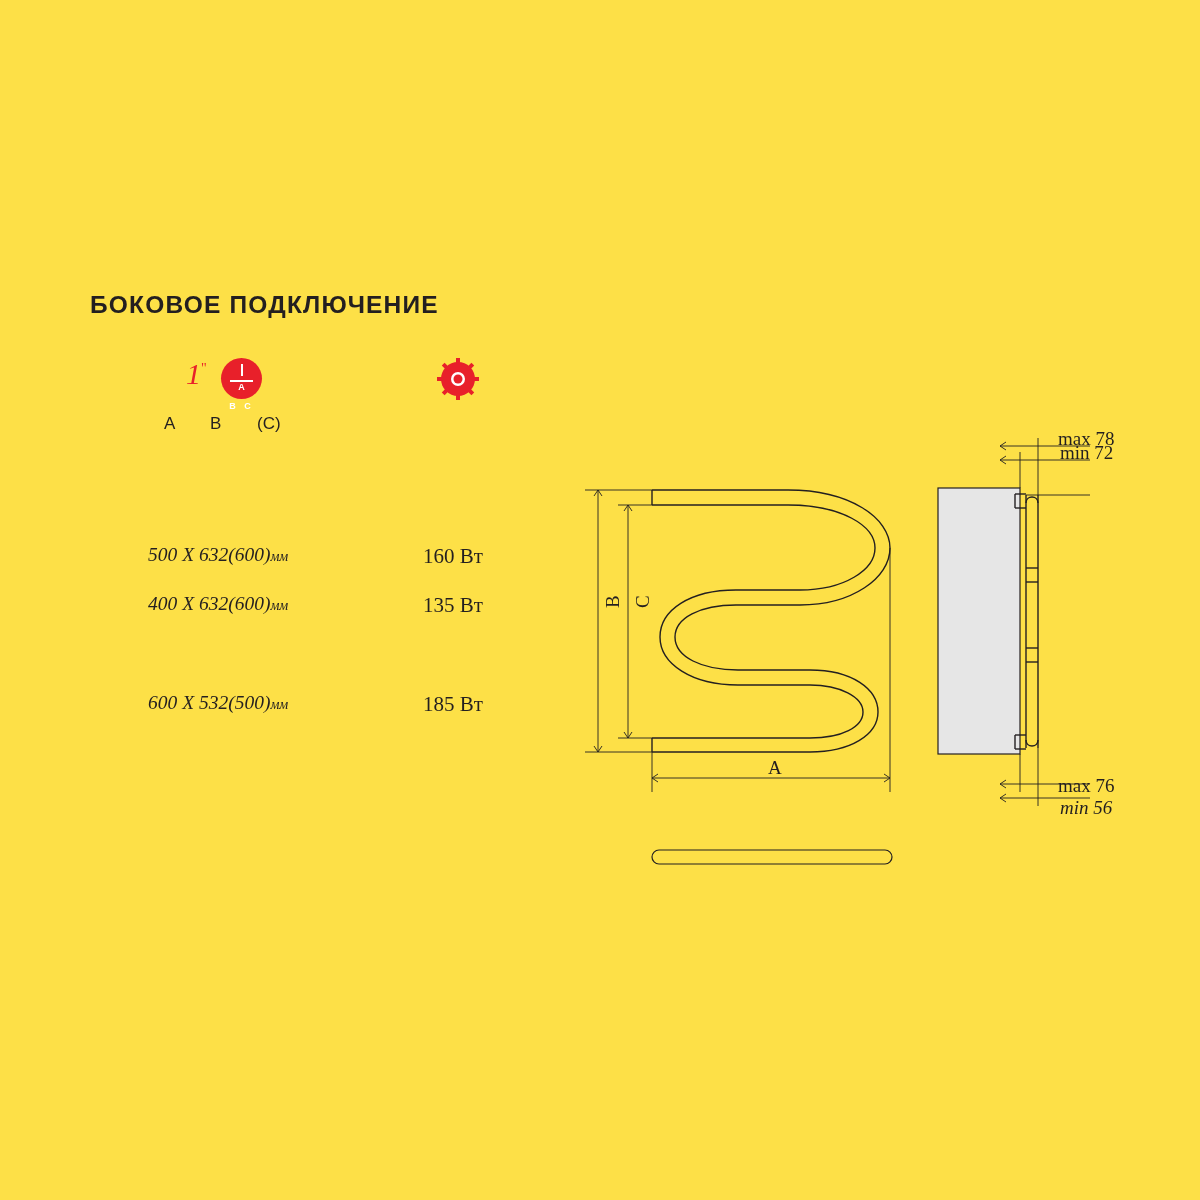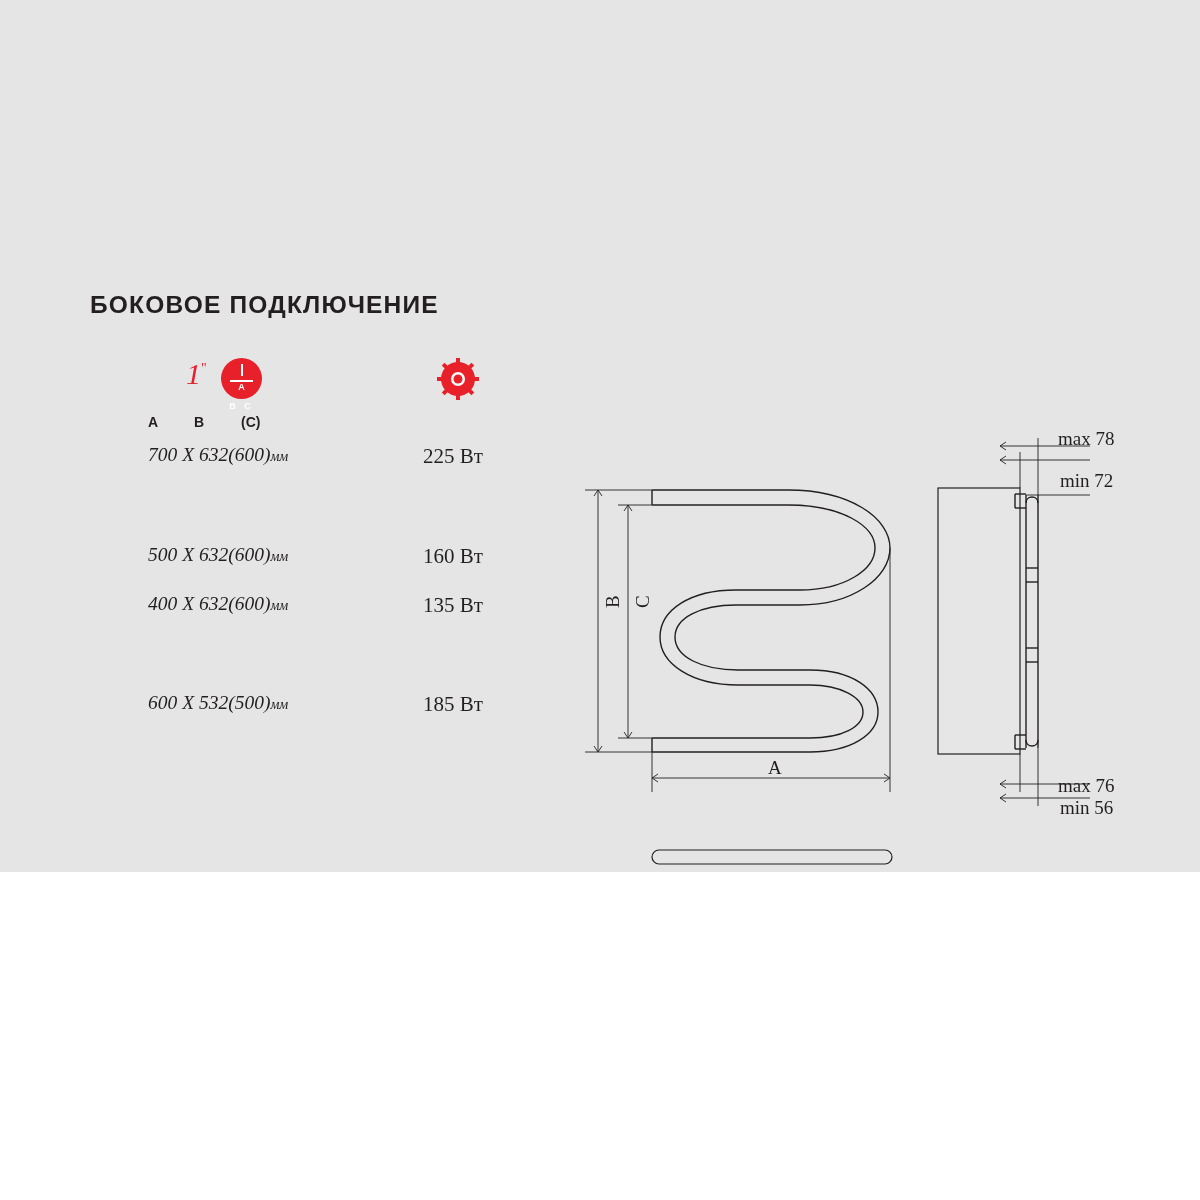--- a/index.html
+++ b/index.html
@@ -5,23 +5,23 @@
   * { box-sizing: border-box; }
   html, body {
     margin: 0; padding: 0;
     width: 1200px; height: 1200px;
     background: #ffffff;
     font-family: "Liberation Sans", sans-serif;
   }
   #page {
     position: relative;
     width: 1200px;
-    height: 872px;
+    height: 1200px;
     overflow: hidden;
-    background: #e5e5e5;
+    background: #fde047;
   }
 
   
   #title {
     position: absolute;
     left: 90px;
     top: 291px;
     font-size: 24.5px;
     font-weight: bold;
     letter-spacing: 1.2px;
@@ -99,24 +99,24 @@
     position: absolute;
     left: 436px;
     top: 357px;
     width: 44px;
     height: 44px;
   }
 
   
   #table-head {
     position: absolute;
-    left: 148px;
+    left: 164px;
     top: 414px;
-    font-size: 14px;
-    font-weight: bold;
+    font-size: 17px;
+    font-weight: normal;
     color: #231f20;
     white-space: nowrap;
   }
   #table-head span { display: inline-block; }
   #table-head .h-a { width: 46px; }
   #table-head .h-b { width: 47px; }
   #table-head .h-c { }
 
   .row {
     position: absolute;
@@ -196,24 +196,20 @@
       </g>
       <circle cx="22" cy="22" r="7" fill="#ffffff"></circle>
       <circle cx="22" cy="22" r="4.5" fill="#e8202a"></circle>
     </g>
   </svg>
 
   <div id="table-head">
     <span class="h-a">A</span><span class="h-b">B</span><span class="h-c">(C)</span>
   </div>
 
-  <div class="row" style="top:444px">
-    <div class="size"><span>700 X 632(600)</span><span class="unit">мм</span></div>
-    <div class="power">225 Вт</div>
-  </div>
   <div class="row" style="top:544px">
     <div class="size"><span>500 X 632(600)</span><span class="unit">мм</span></div>
     <div class="power">160 Вт</div>
   </div>
   <div class="row" style="top:593px">
     <div class="size"><span>400 X 632(600)</span><span class="unit">мм</span></div>
     <div class="power">135 Вт</div>
   </div>
   <div class="row" style="top:692px">
     <div class="size"><span>600 X 532(500)</span><span class="unit">мм</span></div>
@@ -317,17 +313,17 @@
         <rect x="92" y="450" width="240" height="14" rx="7" fill="none" stroke="#231f20" stroke-width="1.2"></rect>
       </g>
     </g>
   </svg>
 
   <div class="dimlabel" style="left:602px; top:608px; transform:rotate(-90deg); transform-origin:left top;">B</div>
   <div class="dimlabel" style="left:632px; top:608px; transform:rotate(-90deg); transform-origin:left top;">C</div>
   <div class="dimlabel" style="left:768px; top:757px;">A</div>
 
   <div class="dimlabel" style="left:1058px; top:428px;">max 78</div>
-  <div class="dimlabel" style="left:1060px; top:470px;text-align:center;">min 72</div>
+  <div class="dimlabel" style="left:1060px; top:442px;text-align:center;">min 72</div>
   <div class="dimlabel" style="left:1058px; top:775px;">max 76</div>
-  <div class="dimlabel" style="left:1060px; top:797px;">min 56</div>
+  <div class="dimlabel" style="left:1060px; top:797px;font-style:italic;">min 56</div>
 
 </div>
 
 </body></html>

